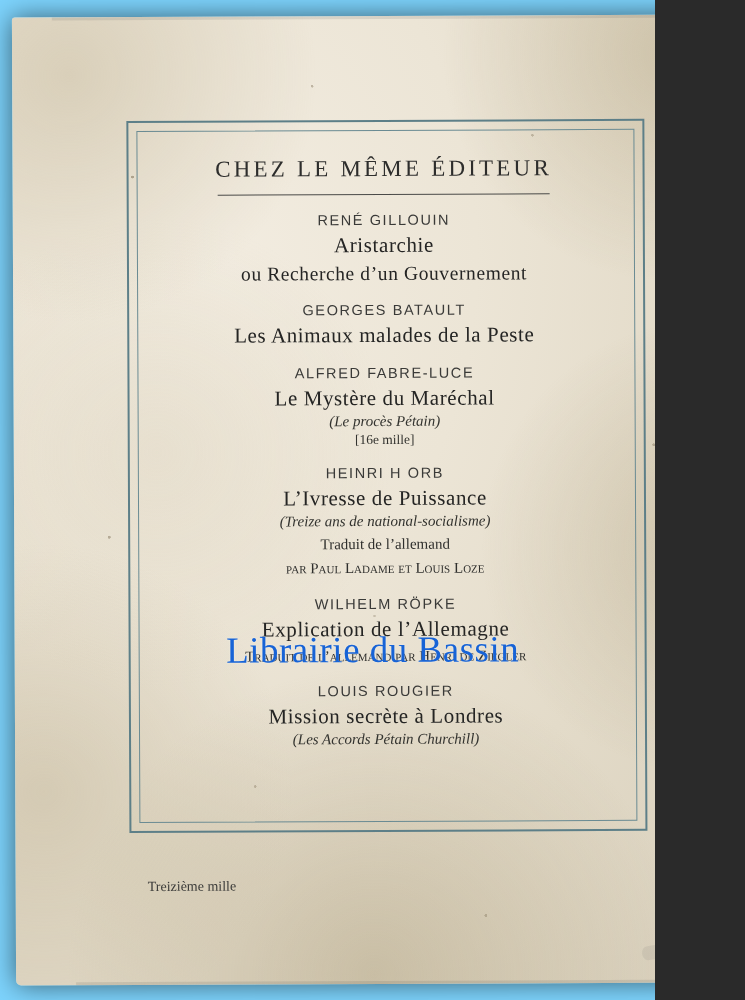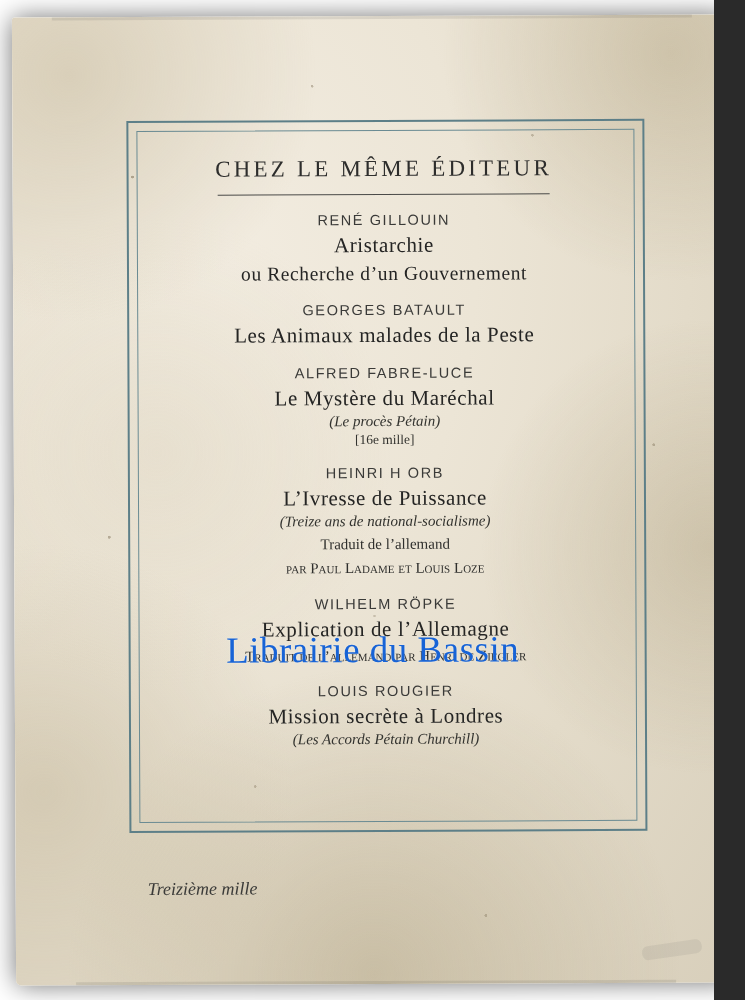--- a/index.html
+++ b/index.html
@@ -9,23 +9,23 @@
   }
   body {
     width: 745px;
     height: 1000px;
     overflow: hidden;
     font-family: "Liberation Sans", sans-serif;
   }
 
   #page {
     position: relative;
-    width: 714px;
+    width: 655px;
     height: 1000px;
-    background: #ffffff;
+    background: #7dd3fc;
     overflow: hidden;
   }
 
   
   #cover {
     position: absolute;
     left: 14px;
     top: 16px;
     width: 716px;
     height: 968px;
@@ -172,22 +172,21 @@
     letter-spacing: 0.5px;
     z-index: 6;
     text-shadow: 0 0 2px rgba(255,255,255,0.55);
   }
 
   #bottom-note {
     position: absolute;
     left: 132px;
     top: 862px;
     font-family: "Liberation Serif", serif;
-    font-style: italic;
-    font-size: 18px;
+    font-size: 14px;
     color: #3b3b39;
     z-index: 5;
   }
 </style>
 </head>
 <body>
 
 <div id="page">
   <div id="cover">
 

